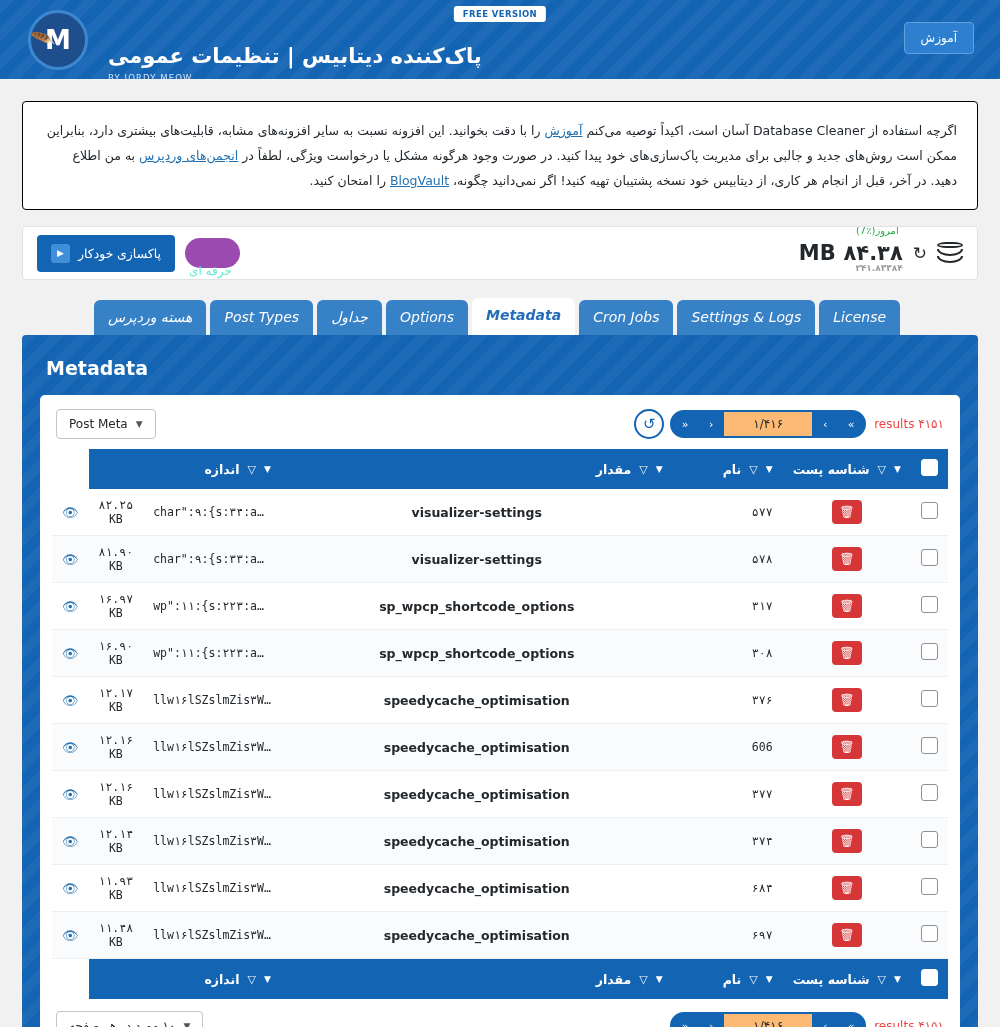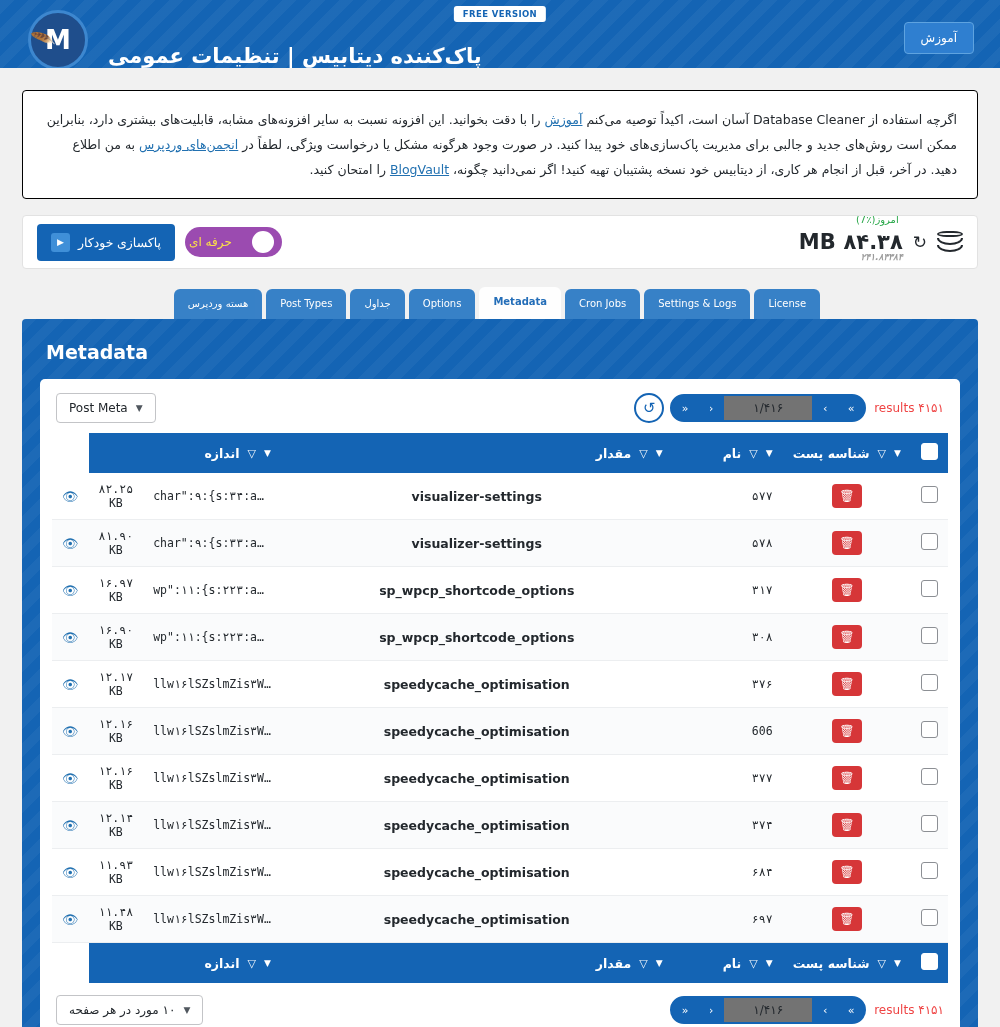--- a/index.html
+++ b/index.html
@@ -9,21 +9,21 @@
     background: #f1f1f1;
     font-family: "DejaVu Sans", "Liberation Sans", sans-serif;
     font-size: 13px;
     color: #23282d;
     overflow: hidden;
   }
 
   
   .header {
     position: relative;
-    height: 68px;
+    height: 79px;
     background: #1464b4;
     background-image: repeating-linear-gradient(135deg, rgba(255,255,255,0.045) 0 10px, rgba(255,255,255,0) 10px 20px);
     color: #fff;
     overflow: hidden;
   }
   .free-badge {
     position: absolute;
     top: 6px; left: 50%;
     transform: translateX(-50%);
     background: #ffffff;
@@ -135,21 +135,21 @@
   }
   .stat-today {
     position: absolute;
     top: -9px; right: 4px;
     font-size: 10px;
     color: #2aa84a;
     font-weight: normal;
     white-space: nowrap;
   }
   .stat-sub {
-    font-size: 9px; color: #9b9b9b; letter-spacing: .5px; margin-top: -2px; font-style: italic;
+    font-size: 9px; color: #9b9b9b; letter-spacing: .5px; margin-top: -2px;
   }
   .stats-right { display: flex; align-items: center; gap: 10px; }
   .auto-clean-btn {
     background: #1464b4;
     color: #fff;
     border: none;
     border-radius: 4px;
     padding: 9px 14px;
     font-size: 12.5px;
     display: flex; align-items: center; gap: 8px;
@@ -158,45 +158,47 @@
   .auto-clean-btn .play {
     width: 19px; height: 19px; border-radius: 3px;
     background: #3f8fd8; display: inline-flex; align-items: center; justify-content: center;
     font-size: 9px;
   }
   .pro-toggle {
     background: #9b4bb0;
     border-radius: 20px;
     height: 30px;
     padding: 0 8px 0 4px;
-    display: flex; align-items: center; gap: 20px;
-    color: #fde047; font-size: 12px;
+    display: flex; align-items: center; gap: 26px;
+    color: #5eead4; font-size: 12px;
     cursor: pointer;
+    flex-direction: column;
   }
   .pro-knob { width: 22px; height: 22px; border-radius: 50%; background: #fff; }
 
   
   .tabs {
     margin-top: 18px;
     display: flex;
     flex-direction: row-reverse;
     justify-content: center;
     align-items: flex-end;
     gap: 4px;
     padding-right: 6px;
   }
   .tab {
     background: #2a79c4;
     color: #fff;
-    font-size: 10px;
+    font-size: 14px;
     padding: 9px 14px 10px;
     border-radius: 6px 6px 0 0;
     cursor: pointer;
     white-space: nowrap;
     opacity: .93;
+    font-style: italic;
   }
   .tab.active {
     background: #ffffff;
     color: #1464b4;
     font-weight: bold;
     padding-bottom: 12px;
   }
 
   
   .panel {
@@ -247,21 +249,21 @@
     height: 28px;
     background: #1464b4;
   }
   .pagebtn {
     color: #fff; background: #1464b4;
     width: 26px; height: 100%;
     display: flex; align-items: center; justify-content: center;
     font-size: 11px; cursor: pointer;
   }
   .pagenum {
-    background: #737373; color: #23282d;
+    background: #fdba74; color: #23282d;
     padding: 0 18px; height: 100%;
     display: flex; align-items: center; font-size: 12px;
     min-width: 88px; justify-content: center;
   }
   .results-txt { font-size: 12px; color: #ef4444; margin-left: 8px; direction: rtl; }
   .select-btn {
     border: 1px solid #c3c4c7;
     background: #fff;
     border-radius: 4px;
     padding: 7px 12px;

